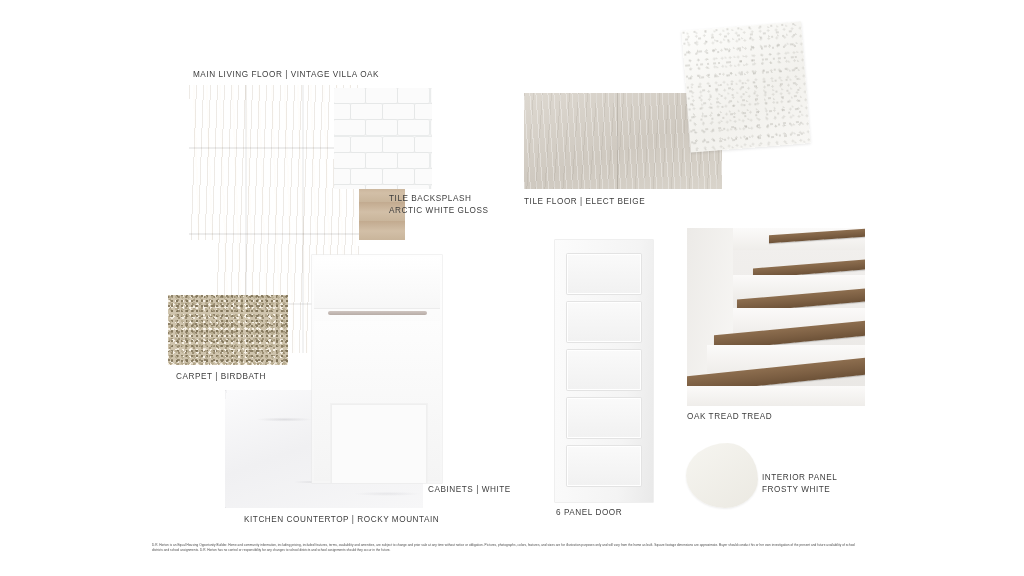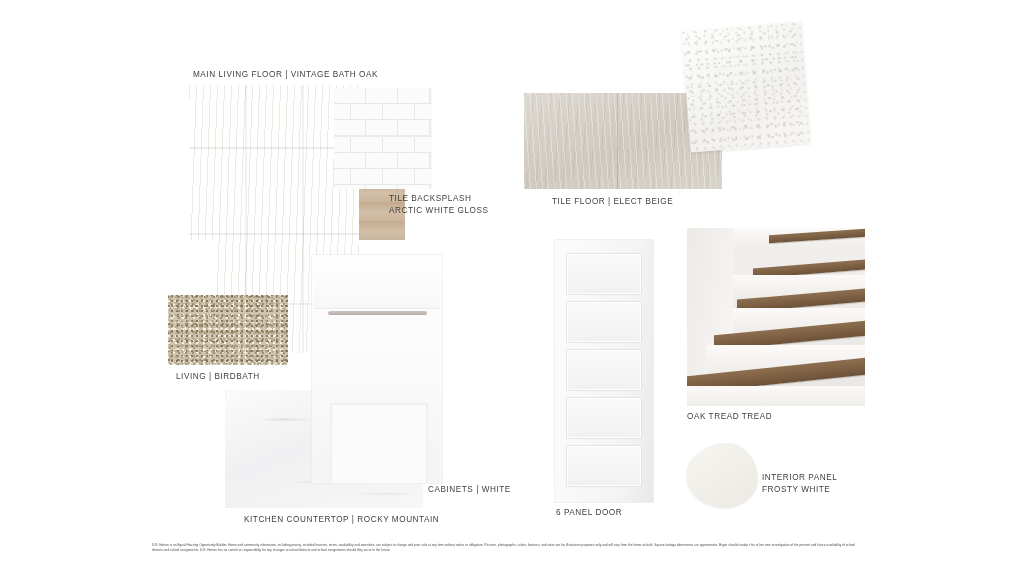--- a/index.html
+++ b/index.html
@@ -221,21 +221,21 @@
     font-size:3.1px;line-height:5.2px;color:#4a4a4a;
     letter-spacing:0.05px;text-align:left;
   }
 </style>
 </head>
 <body>
 
 <div class="board">
 
 
-  <div class="lbl" style="left:193px;top:69px;">MAIN LIVING FLOOR  |  VINTAGE BATH OAK</div>
+  <div class="lbl" style="left:193px;top:69px;">MAIN LIVING FLOOR  |  VINTAGE VILLA OAK</div>
   <div class="sw" id="wood-floor"></div>
   <div class="sw" id="wood-ext"></div>
   <div class="sw" id="wood-step-a"></div>
   <div class="sw" id="wood-step-c"></div>
   <div class="sw" id="wood-ext2"></div>
   <div class="sw" id="wood-notch"></div>
 
   <div class="sw" id="tile-backsplash">
       <div class="brick" style="left: 0px; top: 0px; width: 31px; height: 15px;"></div>
       <div class="brick" style="left: 32.2px; top: 0px; width: 31px; height: 15px;"></div>
@@ -263,36 +263,36 @@
       <div class="brick" style="left: 81.1px; top: 81px; width: 31px; height: 15px;"></div>
       <div class="brick" style="left: 0px; top: 97.2px; width: 31px; height: 15px;"></div>
       <div class="brick" style="left: 32.2px; top: 97.2px; width: 31px; height: 15px;"></div>
       <div class="brick" style="left: 64.4px; top: 97.2px; width: 31px; height: 15px;"></div>
       <div class="brick" style="left: 96.6px; top: 97.2px; width: 31px; height: 15px;"></div>
     </div>
   <div class="lbl" style="left:389px;top:193px;">TILE BACKSPLASH
 ARCTIC WHITE GLOSS</div>
 
   <div class="sw" id="carpet"></div>
-  <div class="lbl" style="left:176px;top:371px;">LIVING  | BIRDBATH</div>
+  <div class="lbl" style="left:176px;top:371px;">CARPET  | BIRDBATH</div>
 
   <div class="sw" id="kitchen-counter"></div>
   <div class="lbl" style="left:232px;top:514px;padding-left:12px;">KITCHEN COUNTERTOP  |  ROCKY MOUNTAIN</div>
 
   <div class="sw" id="cabinet">
     <div id="cab-drawer"></div>
     <div id="cab-pull"></div>
     <div id="cab-lower">
       <div id="cab-inset"></div>
     </div>
   </div>
   <div class="lbl" style="left:428px;top:484px;">CABINETS   |   WHITE</div>
 
   <div class="sw" id="bath-tile-floor"></div>
-  <div class="lbl" style="left:524px;top:196px;margin-left:28px;">TILE FLOOR  |  ELECT BEIGE</div>
+  <div class="lbl" style="left:524px;top:196px;">TILE FLOOR  |  ELECT BEIGE</div>
 
   <div class="sw" id="bath-counter"></div>
 
   <div class="sw" id="stairs">
     <div class="wall"></div>
     <div class="riser" style="left:46px;top:0px;width:132px;height:22px;"></div>
     <div class="tread" style="left:82px;top:4px;width:96px;height:8px;transform:skewY(-4deg);"></div>
     <div class="tread" style="left:66px;top:36px;width:112px;height:10px;transform:skewY(-4.5deg);"></div>
     <div class="riser" style="left:46px;top:47px;width:132px;height:22px;"></div>
     <div class="tread" style="left:50px;top:66px;width:128px;height:13px;transform:skewY(-5deg);"></div>

